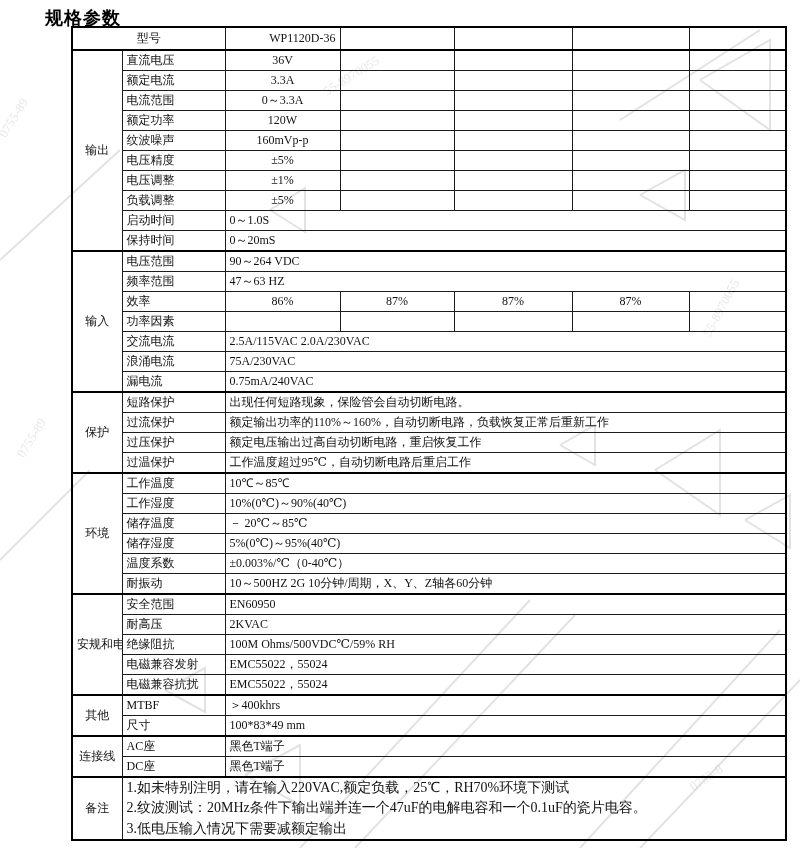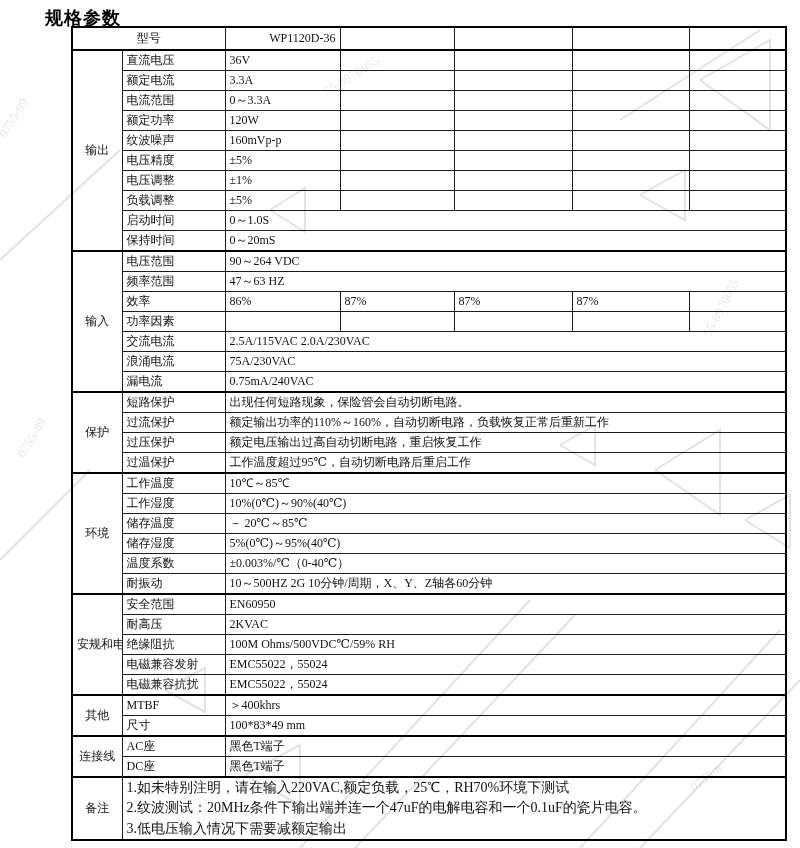--- a/index.html
+++ b/index.html
@@ -21,21 +21,21 @@
   }
   .spec-table td, .spec-table th {
     border:1px solid #1c1c1c; padding:0 4px; font-size:12px; font-weight:normal;
     height:19px; line-height:1.15; overflow:hidden; white-space:nowrap; color:#111;
   }
   .model-row td, .model-row th { height:21px; }
   .model-label { text-align:center; font-weight:bold; font-size:13px; }
   .model-value { font-weight:bold; font-size:13px; text-align:right; }
   .sec { font-weight:bold; font-size:13px; text-align:center; white-space:normal; padding:0 3px; line-height:1.25; }
   .param { text-align:left; }
-  .val-left { text-align:left; }
+  .val-left { text-align:center; }
   .val-merged { text-align:left; }
   .sec-start td, .sec-start th { border-top:2px solid #000;font-family:Liberation Serif, serif; }
   .notes-cell { white-space:normal; height:auto; padding:2px 5px; vertical-align:top; text-align:left; }
   .note-line { font-size:14px; line-height:1.45; white-space:normal; }
 </style>
 </head>
 <body>
 
 <div class="watermark-layer">
   <svg width="800" height="848" style="position:absolute;left:0;top:0" fill="none" stroke="#e2e2e2" stroke-width="2">

